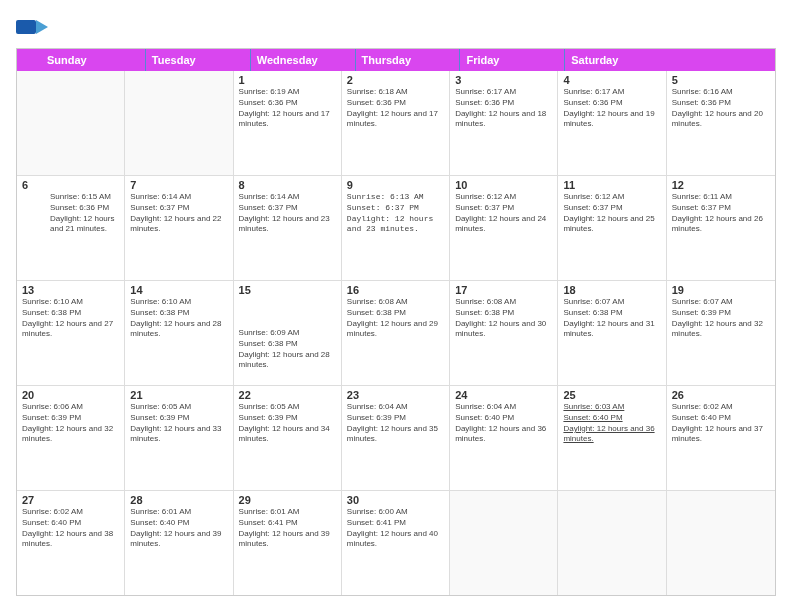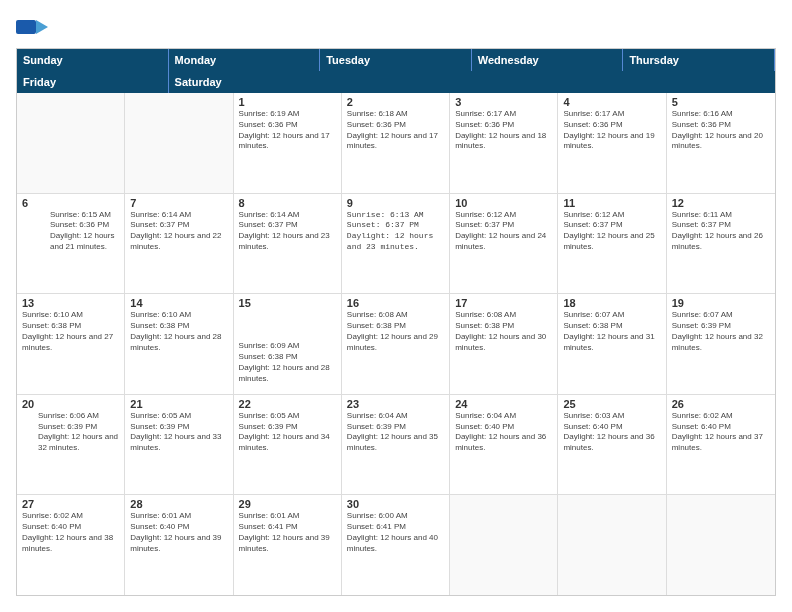--- a/index.html
+++ b/index.html
@@ -46,22 +46,23 @@
       color: #555;
     }
     .calendar {
       flex: 1;
       display: flex;
       flex-direction: column;
       border: 1px solid #ccc;
     }
     .cal-header-row {
       display: grid;
-      grid-template-columns: repeat(5, 1fr);
-      background: #0c4a6e;
+      grid-template-columns: repeat(7, 1fr);
+      background: #d946ef;
+      padding-left: 24px;
     }
     .cal-header-cell {
       color: #fff;
       font-size: 11px;
       font-weight: bold;
       padding: 5px 6px;
       text-align: left;
       border-right: 1px solid #5588d4;
     }
     .cal-header-cell:last-child { border-right: none; }
@@ -118,21 +119,20 @@
     </div>
     <div class="title-area">
       <div class="month-title"></div>
       <div class="location-title"></div>
     </div>
   </div>
 
   <div class="calendar">
     <div class="cal-header-row" id="cal-header">
         <div class="cal-header-cell">Sunday</div>
-        <div class="cal-header-cell">Monday</div>
         <div class="cal-header-cell">Tuesday</div>
         <div class="cal-header-cell">Wednesday</div>
         <div class="cal-header-cell">Thursday</div>
         <div class="cal-header-cell">Friday</div>
         <div class="cal-header-cell">Saturday</div>
       </div>
     <div class="cal-body" id="cal-body">
         <div class="cal-row">
           <div class="cal-cell empty"></div>
           <div class="cal-cell empty"></div>
@@ -251,21 +251,21 @@
           <div class="cal-cell">
             <span class="day-num">19</span>
             <div class="cell-info" style="white-space: pre-line;">Sunrise: 6:07 AM
 Sunset: 6:39 PM
 Daylight: 12 hours and 32 minutes.</div>
           </div>
         </div>
         <div class="cal-row">
           <div class="cal-cell">
             <span class="day-num">20</span>
-            <div class="cell-info" style="white-space: pre-line; margin-left: 16px;">Sunrise: 6:06 AM
+            <div class="cell-info" style="white-space: pre-line;">Sunrise: 6:06 AM
 Sunset: 6:39 PM
 Daylight: 12 hours and 32 minutes.</div>
           </div>
           <div class="cal-cell">
             <span class="day-num">21</span>
             <div class="cell-info" style="white-space: pre-line;">Sunrise: 6:05 AM
 Sunset: 6:39 PM
 Daylight: 12 hours and 33 minutes.</div>
           </div>
           <div class="cal-cell">
@@ -281,21 +281,21 @@
 Daylight: 12 hours and 35 minutes.</div>
           </div>
           <div class="cal-cell">
             <span class="day-num">24</span>
             <div class="cell-info" style="white-space: pre-line;">Sunrise: 6:04 AM
 Sunset: 6:40 PM
 Daylight: 12 hours and 36 minutes.</div>
           </div>
           <div class="cal-cell">
             <span class="day-num">25</span>
-            <div class="cell-info" style="white-space: pre-line;">Sunrise: 6:03 AM
+            <div class="cell-info" style="white-space: pre-line; text-decoration: underline;">Sunrise: 6:03 AM
 Sunset: 6:40 PM
 Daylight: 12 hours and 36 minutes.</div>
           </div>
           <div class="cal-cell">
             <span class="day-num">26</span>
             <div class="cell-info" style="white-space: pre-line;">Sunrise: 6:02 AM
 Sunset: 6:40 PM
 Daylight: 12 hours and 37 minutes.</div>
           </div>
         </div>

